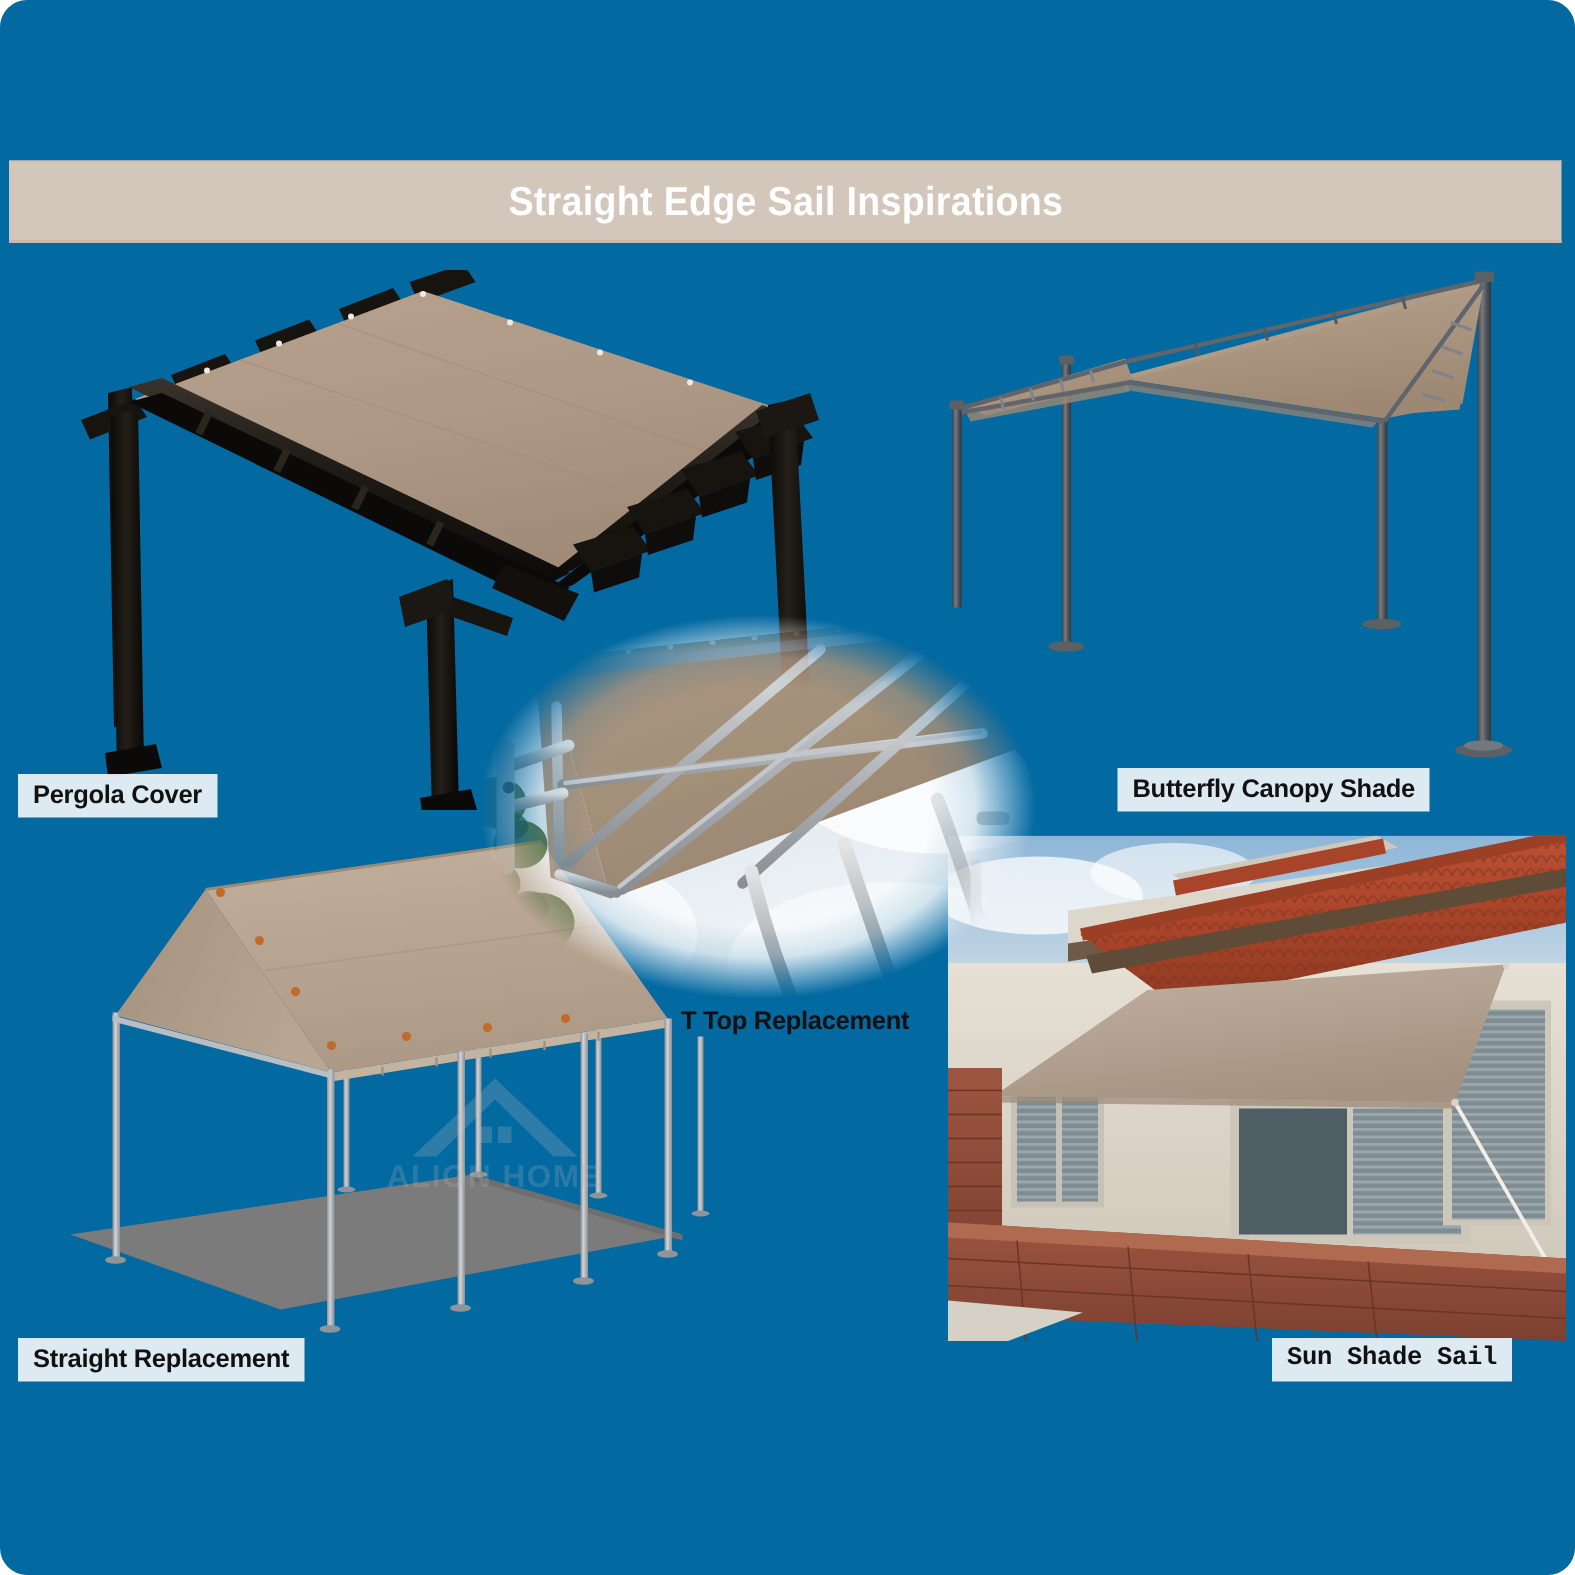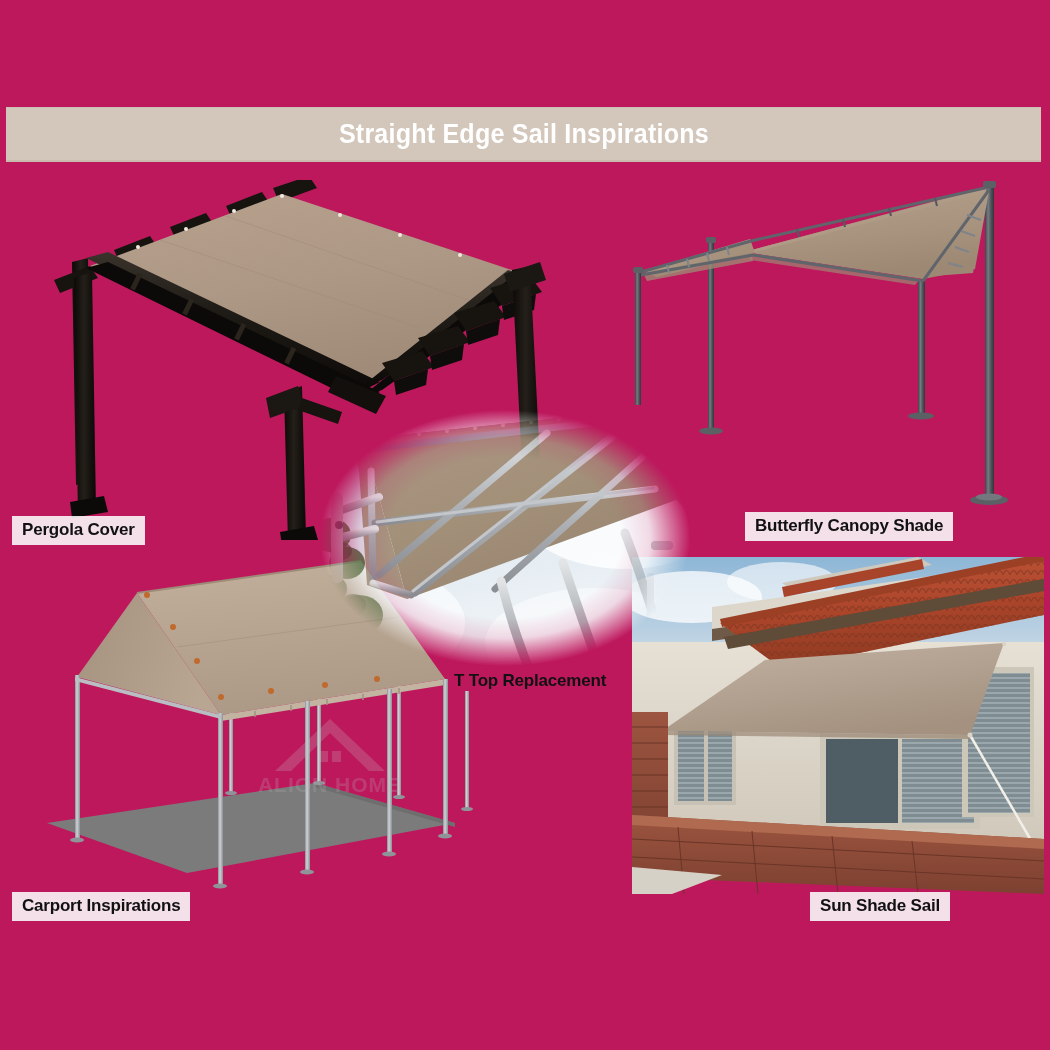--- a/index.html
+++ b/index.html
@@ -8,22 +8,23 @@
     padding: 0;
     background: #ffffff;
   }
   body {
     font-family: "Liberation Sans", sans-serif;
   }
   #canvas {
     position: relative;
     width: 1050px;
     height: 1050px;
-    background: #be185d;
+    background: #0369a1;
     overflow: hidden;
+    border-radius: 18px;
   }
 
   
   #title-banner {
     position: absolute;
     left: 6px;
     top: 107px;
     width: 1035px;
     height: 52px;
     background: #d3c7bb;
@@ -596,17 +597,17 @@
       <polygon points="330,276 420,258 420,290 332,290" fill="#cfcfcb" opacity="0.7"></polygon>
     </svg>
   </div>
 
   <div class="caption nosel" style="left:12px; top:516px;">Pergola Cover</div>
 
   <div class="caption nosel" style="left:745px; top:512px;">Butterfly Canopy Shade</div>
 
   <div class="caption nosel" style="left:444px; top:667px; background:rgba(252,252,252,0.0);">T Top Replacement</div>
 
-  <div class="caption nosel" style="left:12px; top:892px;">Carport Inspirations</div>
-
-  <div class="caption nosel" style="left:810px; top:892px;">Sun Shade Sail</div>
+  <div class="caption nosel" style="left:12px; top:892px;">Straight Replacement</div>
+
+  <div class="caption nosel" style="left:848px; top:892px;font-family:Liberation Mono, monospace;">Sun Shade Sail</div>
 
 </div>
 
 </body></html>

